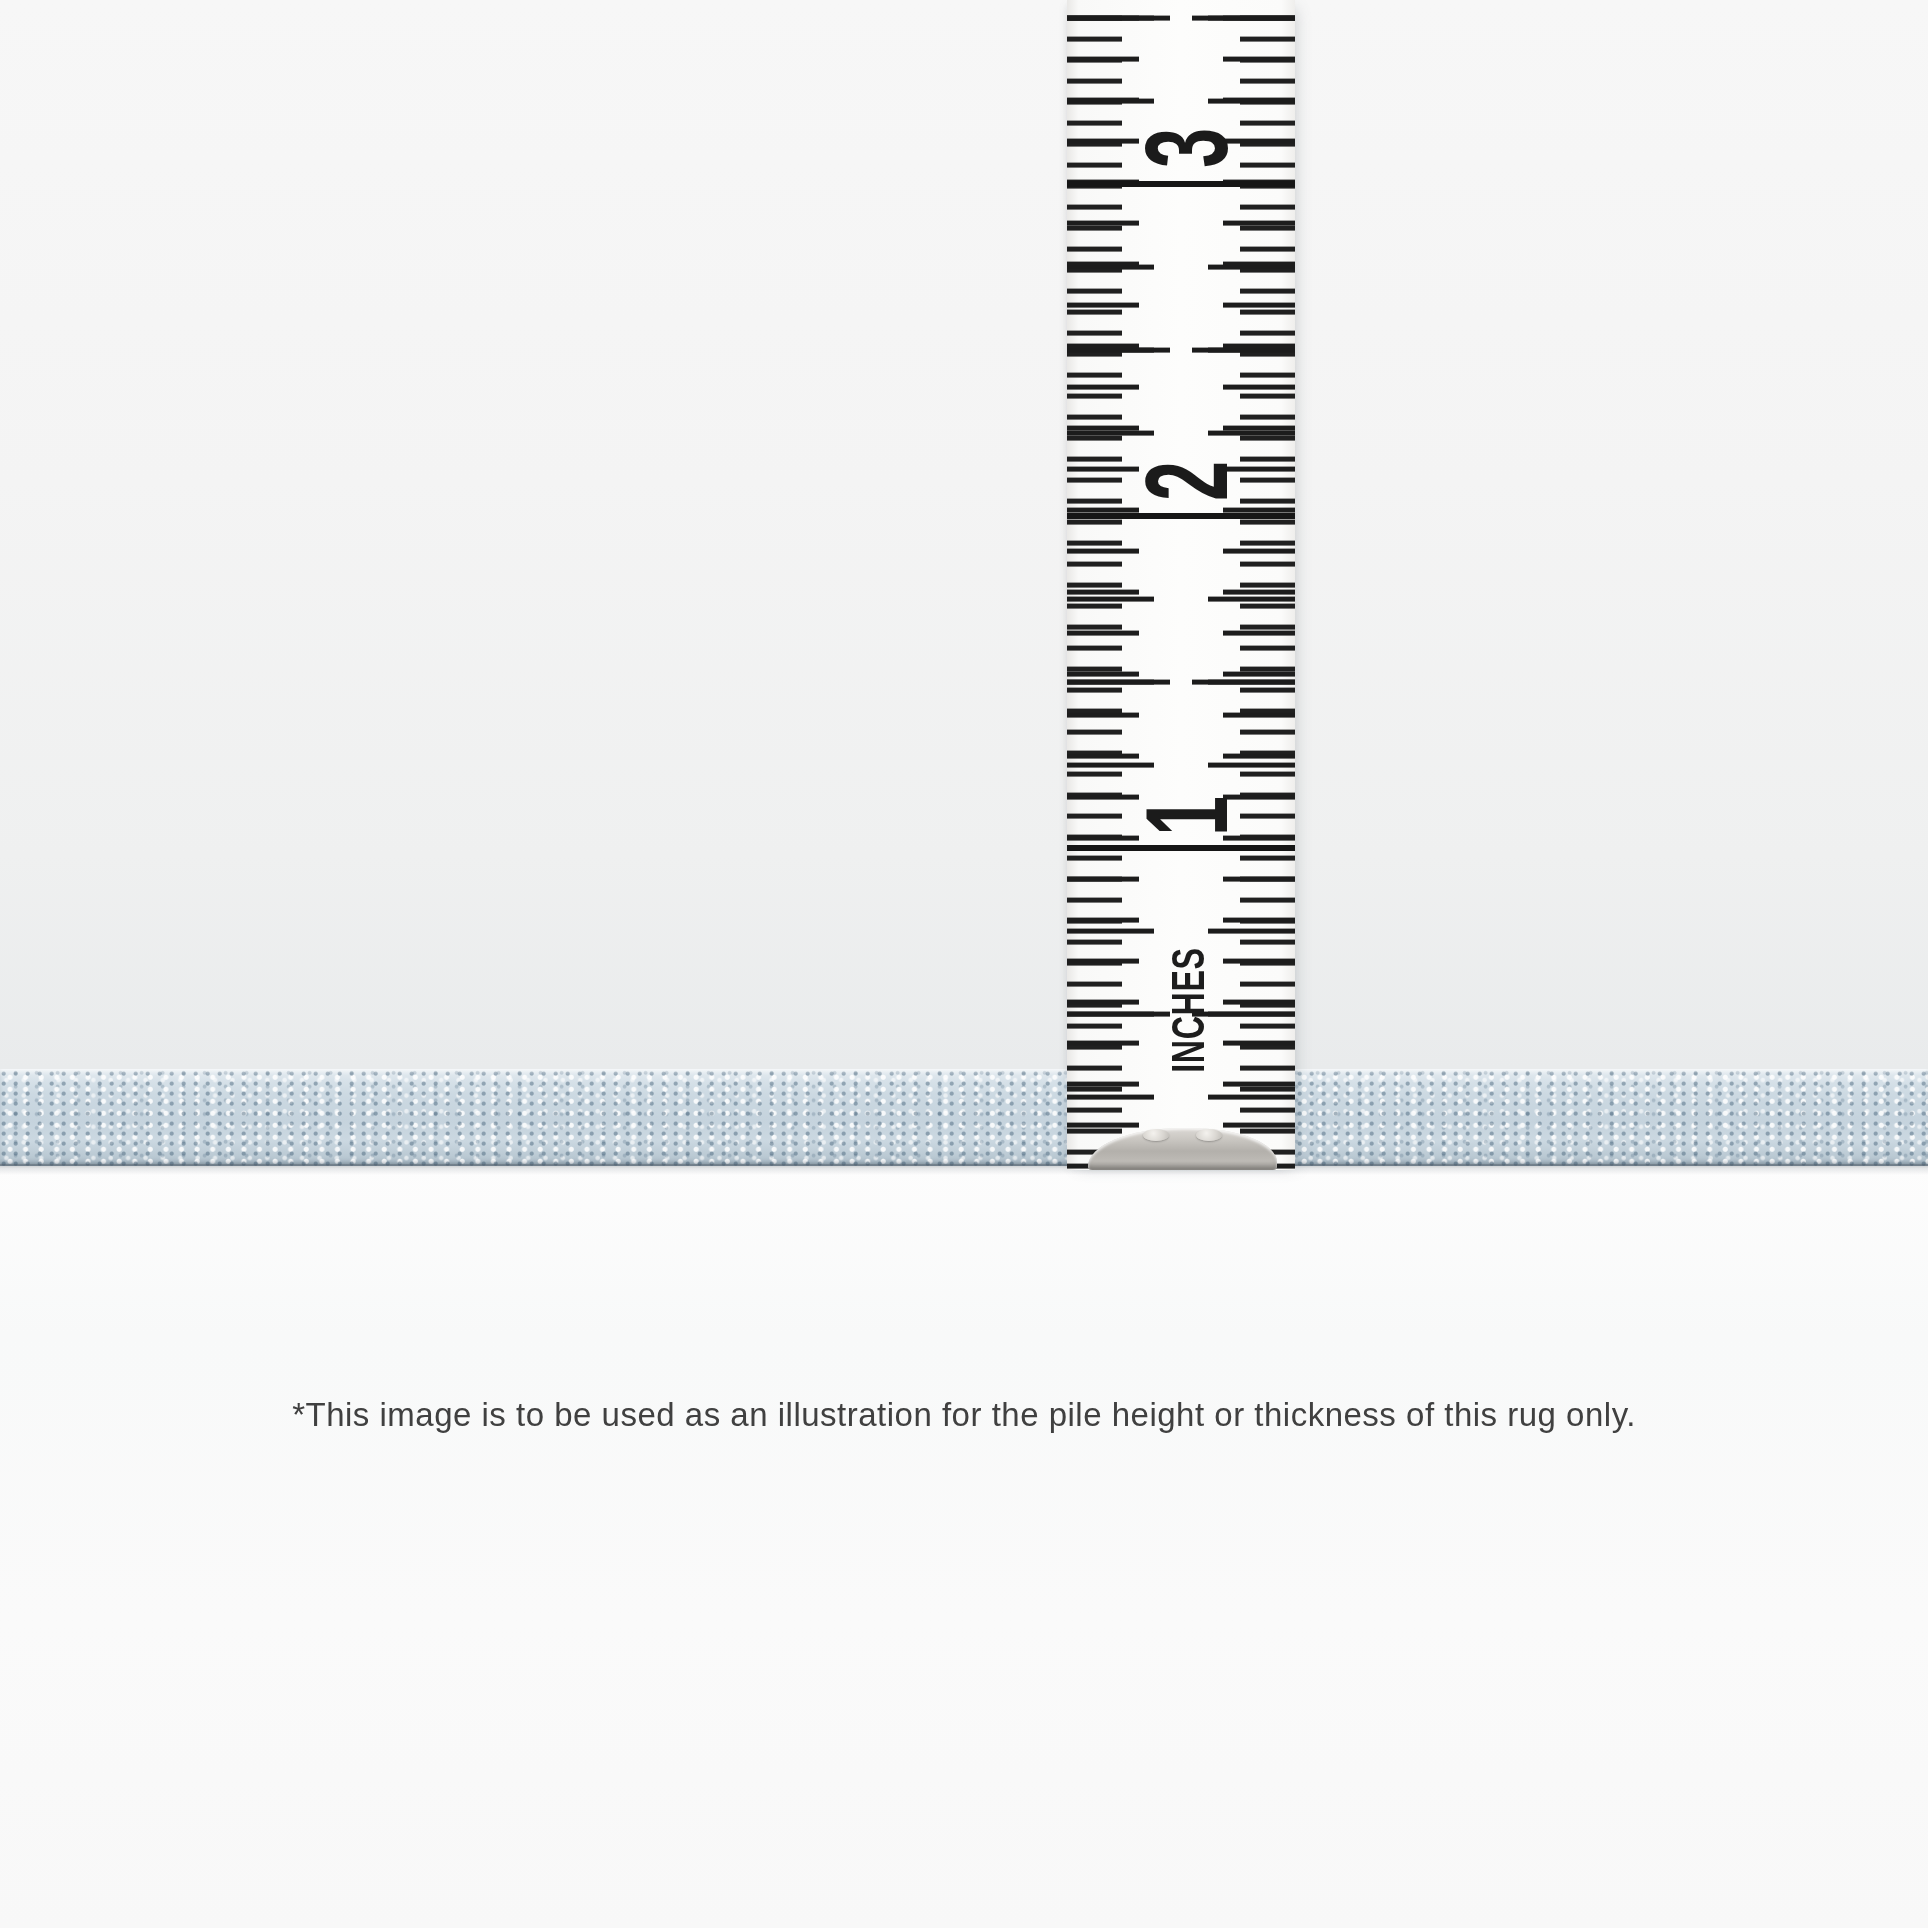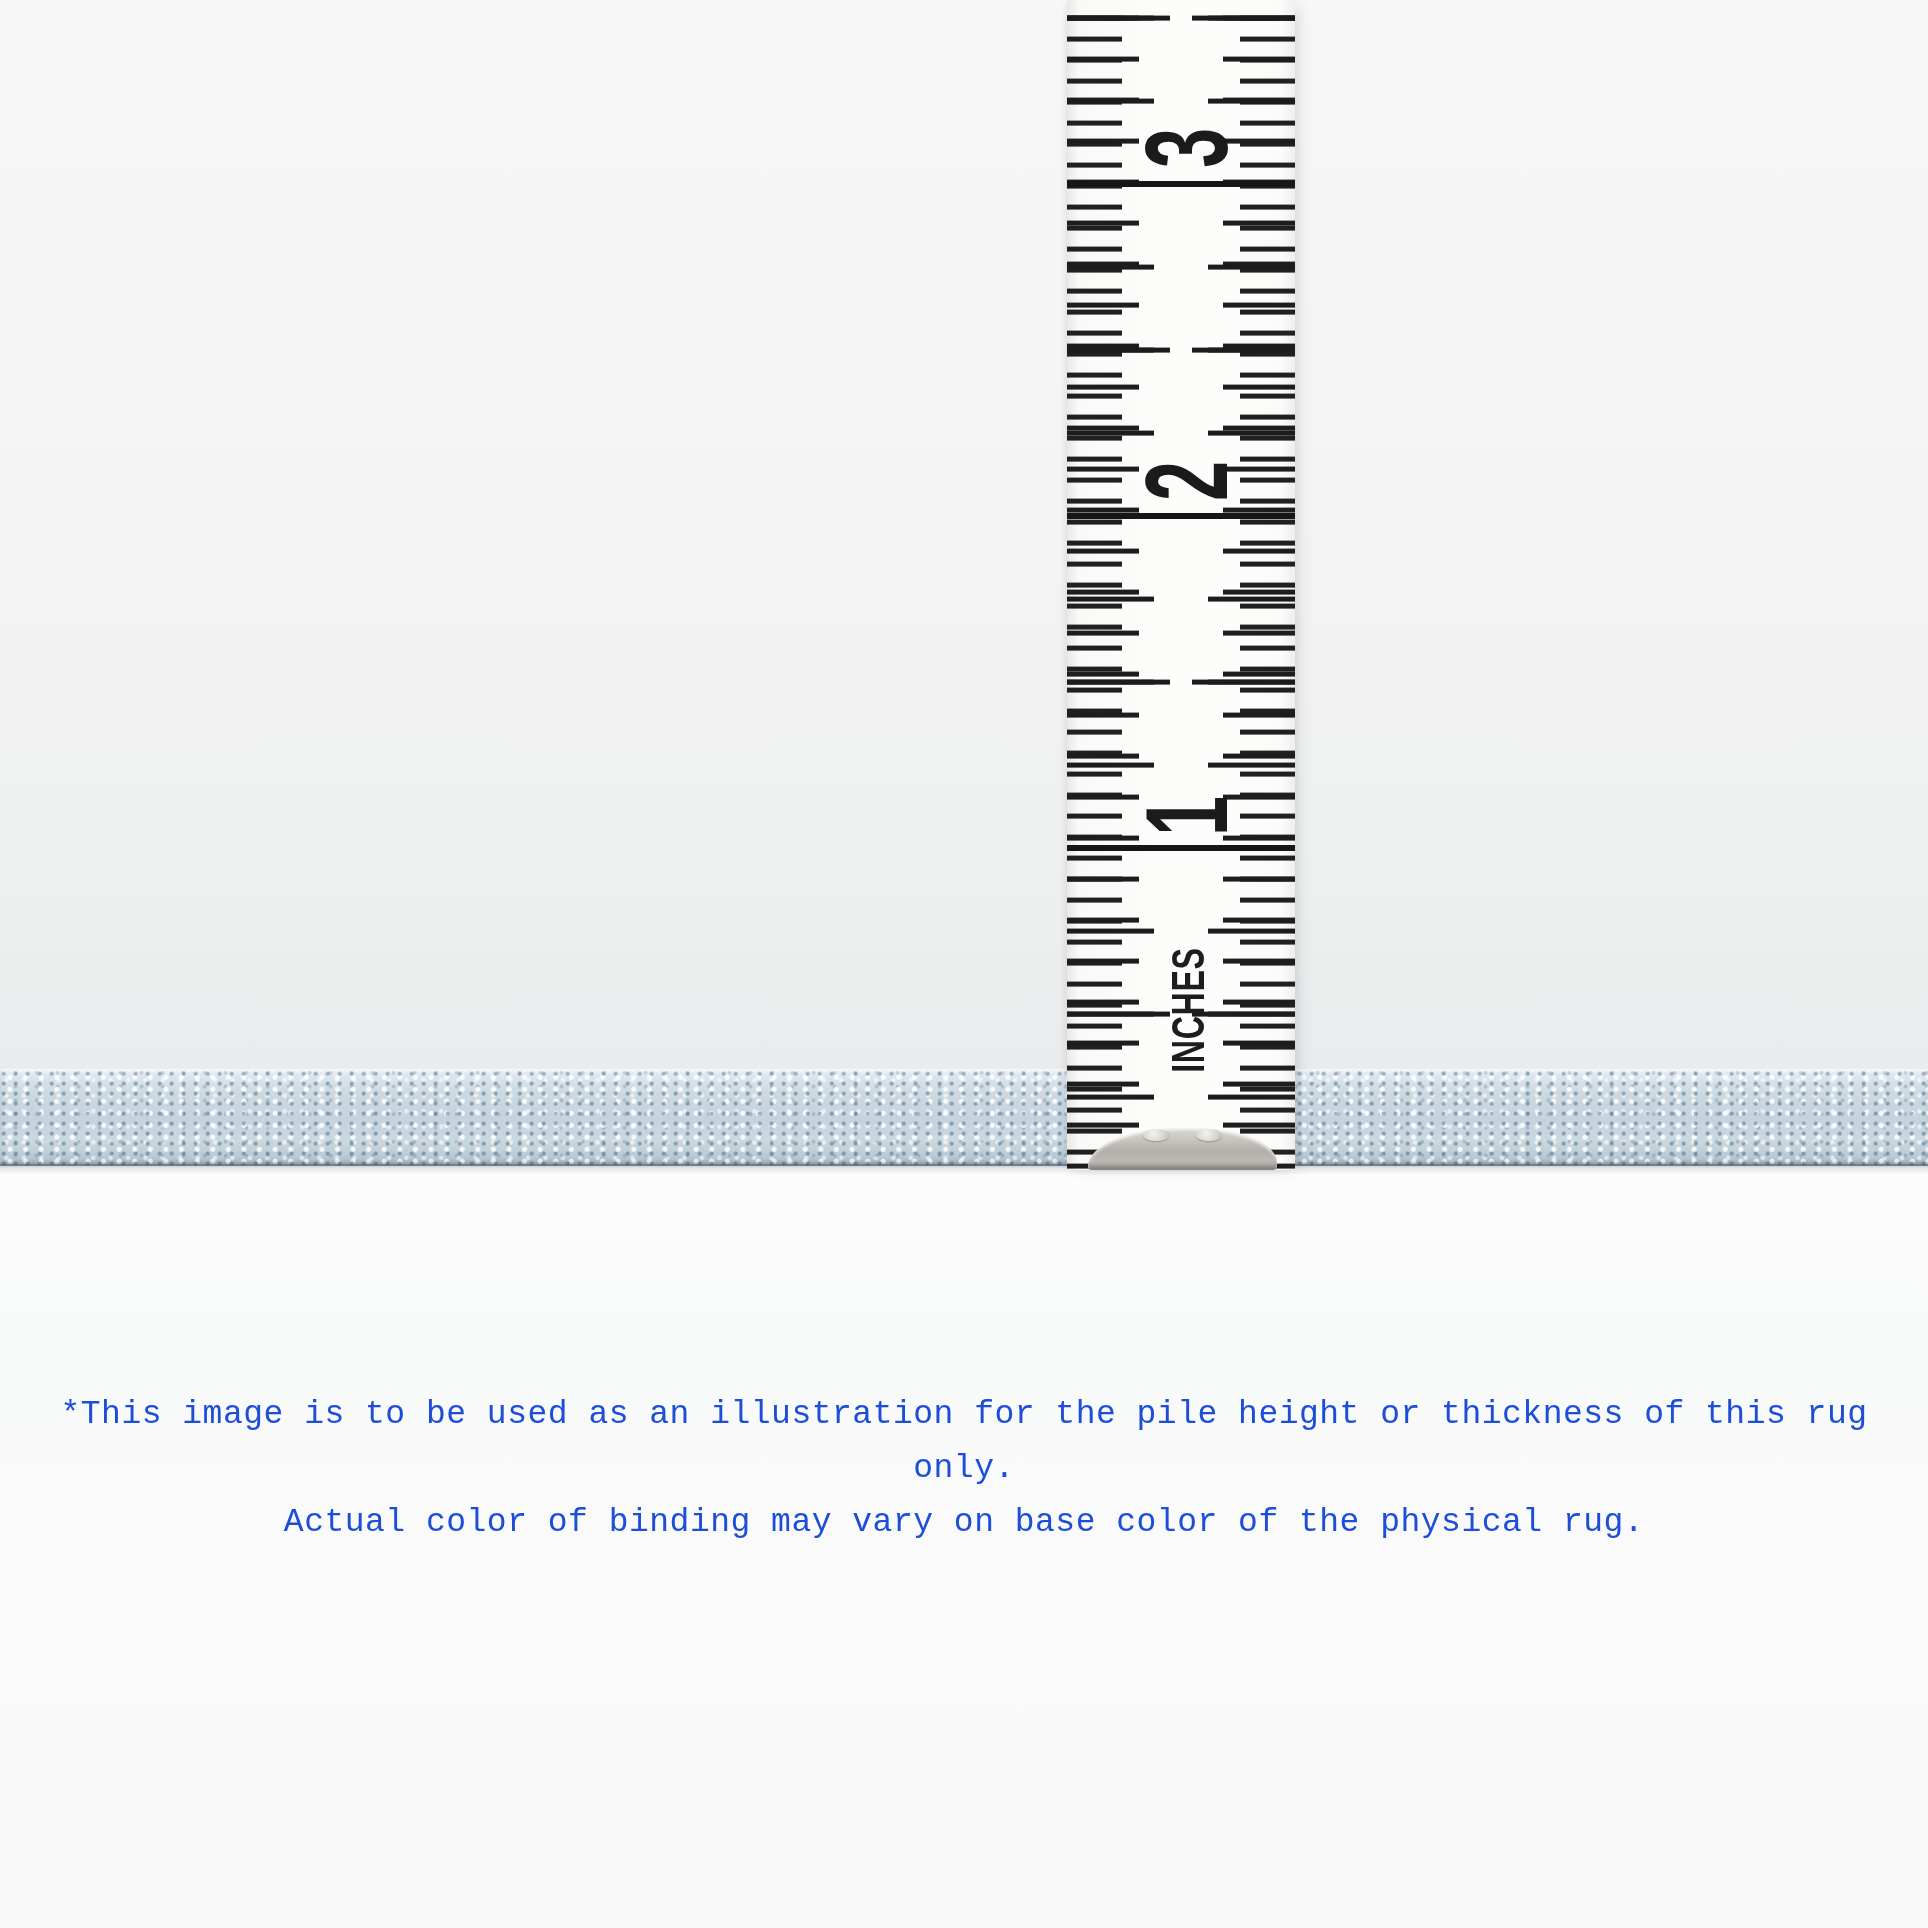--- a/index.html
+++ b/index.html
@@ -105,22 +105,22 @@
   .metal-tab::before,.metal-tab::after{
     content:"";position:absolute;top:0.9px;width:26px;height:12px;border-radius:50%;
     background:radial-gradient(circle at 40% 35%,#f4f2ee 0%,#d8d5d0 60%,#bfbcb7 100%);
     box-shadow:0 0.9px 1.8px rgba(0,0,0,0.25);
   }
   .metal-tab::before{left:55px;}
   .metal-tab::after{left:108px;}
   
   .caption{
     position:absolute;left:0;top:1388px;width:100%;
-    text-align:center;color:#1d4ed8;
-    font-size:33px;line-height:54px;letter-spacing:0.5px;font-weight:500;font-family:Liberation Mono, monospace;
+    text-align:center;color:#404040;
+    font-size:33px;line-height:54px;letter-spacing:0.5px;font-weight:500;
   }
 </style>
 </head>
 <body>
 
 <div class="scene">
 
   <div class="bg-upper"></div>
   <div class="bg-lower"></div>
 
@@ -144,17 +144,16 @@
 
     <div class="unit-box">
       <span>INCHES</span>
     </div>
 
     <div class="metal-tab"></div>
   </div>
 
   <div class="caption">
     <div>*This image is to be used as an illustration for the pile height or thickness of this rug only.</div>
-    <div>Actual color of binding may vary on base color of the physical rug.</div>
   </div>
 
 </div>
 
 
 </body></html>

